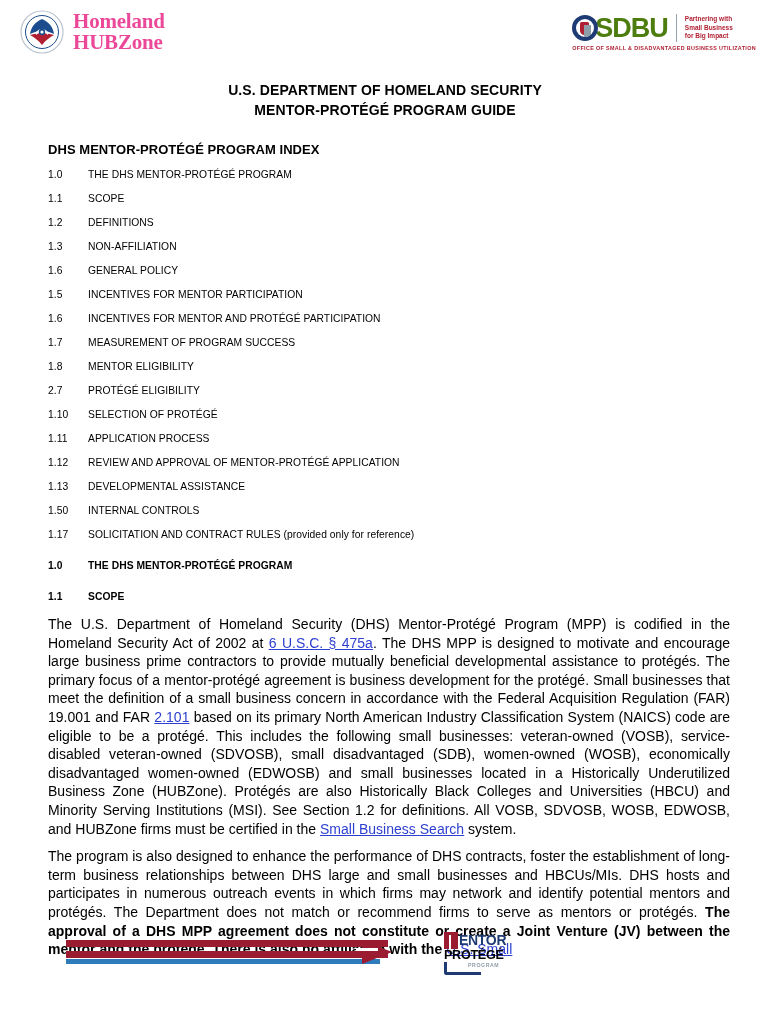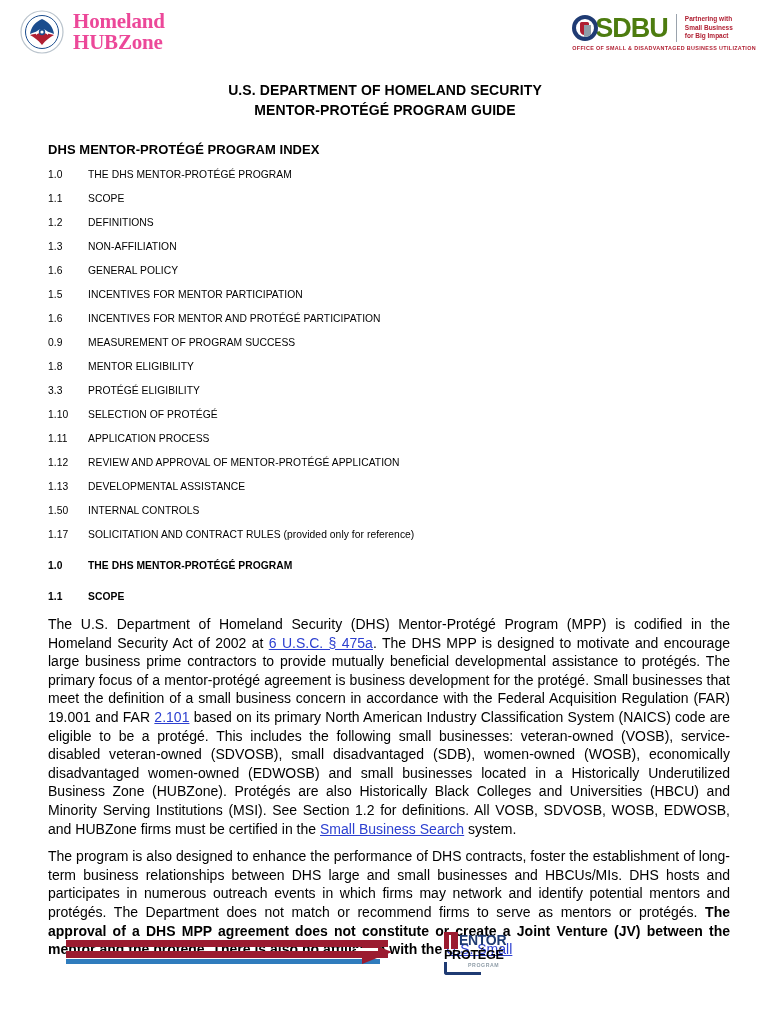--- a/index.html
+++ b/index.html
@@ -354,29 +354,29 @@
     </li>
     <li class="index-item">
       <span class="index-num">1.5</span>
       <span class="index-label">INCENTIVES FOR MENTOR PARTICIPATION</span>
     </li>
     <li class="index-item">
       <span class="index-num">1.6</span>
       <span class="index-label">INCENTIVES FOR MENTOR AND PROTÉGÉ PARTICIPATION</span>
     </li>
     <li class="index-item">
-      <span class="index-num">0.9</span>
+      <span class="index-num">1.7</span>
       <span class="index-label">MEASUREMENT OF PROGRAM SUCCESS</span>
     </li>
     <li class="index-item">
       <span class="index-num">1.8</span>
       <span class="index-label">MENTOR ELIGIBILITY</span>
     </li>
     <li class="index-item">
-      <span class="index-num">3.3</span>
+      <span class="index-num">2.7</span>
       <span class="index-label">PROTÉGÉ ELIGIBILITY</span>
     </li>
     <li class="index-item">
       <span class="index-num">1.10</span>
       <span class="index-label">SELECTION OF PROTÉGÉ</span>
     </li>
     <li class="index-item">
       <span class="index-num">1.11</span>
       <span class="index-label">APPLICATION PROCESS</span>
     </li>

